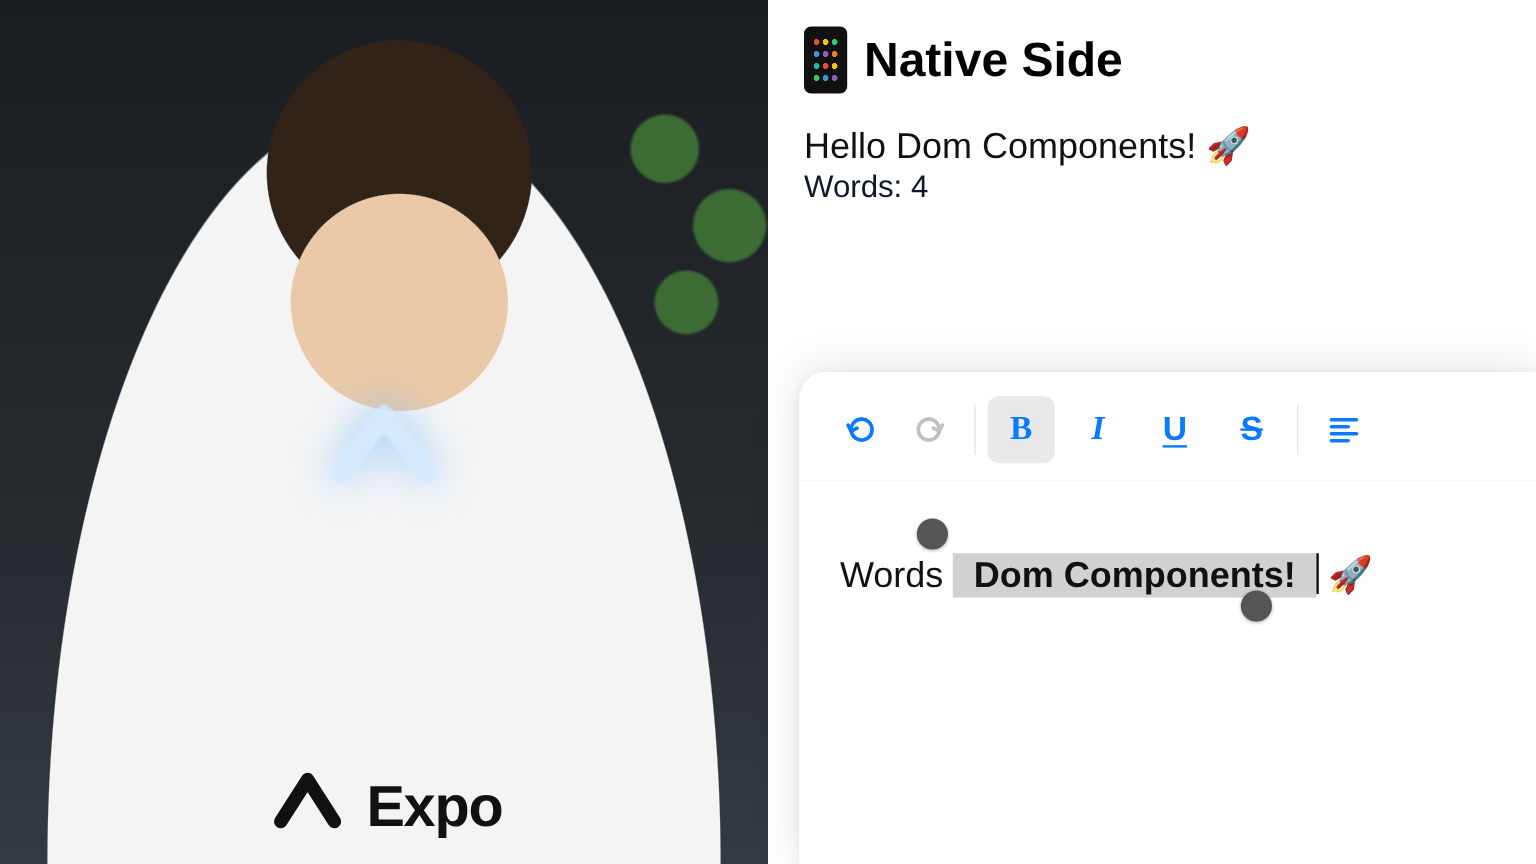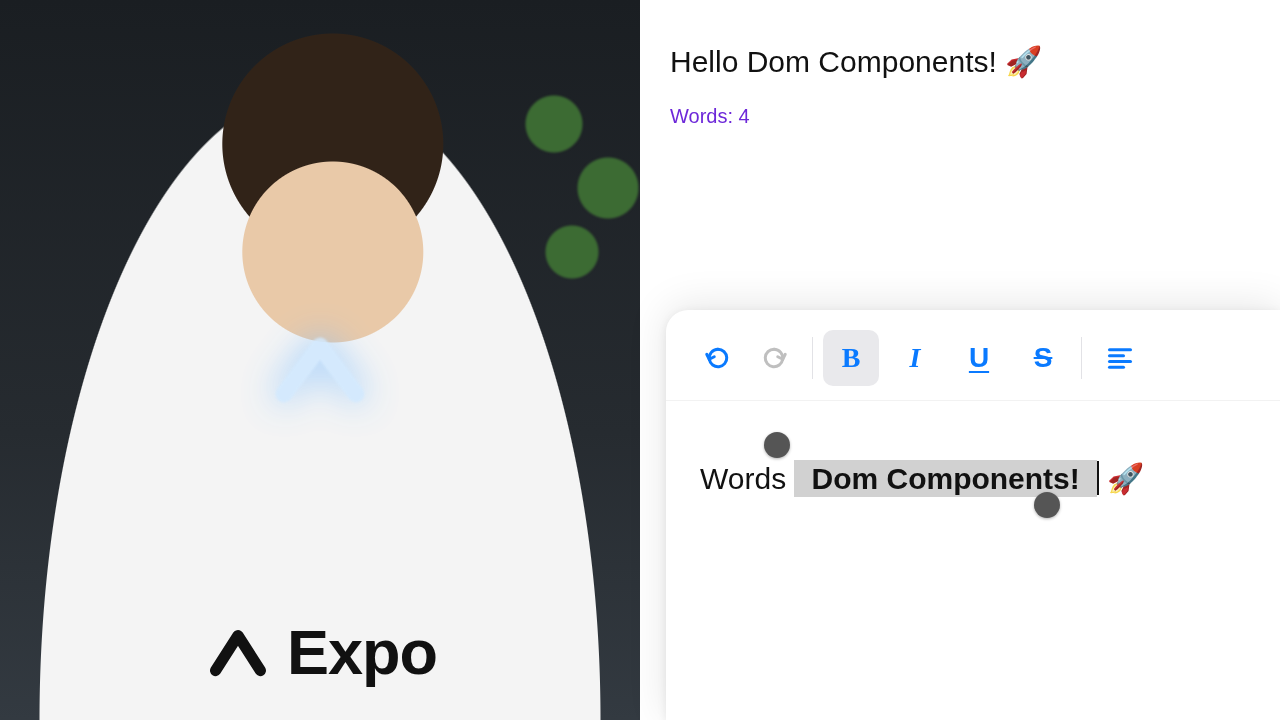--- a/index.html
+++ b/index.html
@@ -21,23 +21,23 @@
     filter: blur(1px) drop-shadow(0 0 18px #7fbfff);
   }
   .plant {
     position: absolute; right: -40px; top: 60px; width: 180px; height: 320px;
     background: radial-gradient(circle at 30% 20%, #3c6b33 0 28px, transparent 29px),
                 radial-gradient(circle at 60% 40%, #3c6b33 0 30px, transparent 31px),
                 radial-gradient(circle at 40% 60%, #3c6b33 0 26px, transparent 27px);
     filter: blur(1px);
   }
   .shirt-logo {
-    position: absolute; left: 50%; bottom: 32px; transform: translateX(-50%);
-    display: flex; align-items: flex-start; gap: 14px; color: #111;
-    font-weight: 600; font-size: 63px; letter-spacing: -1px;
+    position: absolute; left: 50%; bottom: 20px; transform: translateX(-50%);
+    display: flex; align-items: flex-end; gap: 14px; color: #111;
+    font-weight: 600; font-size: 48px; letter-spacing: -1px;
   }
   .shirt-logo svg { width: 70px; height: 70px; }
 
   
   .right {
     width: 640px; height: 720px; background: #fff; position: relative;
     padding: 18px 30px 0 30px;
   }
   .native-title {
     display: flex; align-items: center; gap: 14px; margin-top: 4px;
@@ -54,21 +54,21 @@
       radial-gradient(circle at 75% 40%, #e67e22 0 2.4px, transparent 2.5px),
       radial-gradient(circle at 25% 60%, #1abc9c 0 2.4px, transparent 2.5px),
       radial-gradient(circle at 50% 60%, #e74c3c 0 2.4px, transparent 2.5px),
       radial-gradient(circle at 75% 60%, #f1c40f 0 2.4px, transparent 2.5px),
       radial-gradient(circle at 25% 80%, #2ecc71 0 2.4px, transparent 2.5px),
       radial-gradient(circle at 50% 80%, #3498db 0 2.4px, transparent 2.5px),
       radial-gradient(circle at 75% 80%, #9b59b6 0 2.4px, transparent 2.5px),
       #111;
   }
   .body-line { font-size: 30px; color: #111; margin-top: 26px; font-weight: 400; }
-  .word-line { font-size: 20px; color: #6d28d9; margin-top: 26px; font-weight: 400; }
+  .word-line { font-size: 26px; color: #0f172a; font-weight: 400; }
 
   
   .editor {
     position: absolute; left: 26px; right: 0; top: 310px; bottom: 0;
     background: #fff; border-radius: 22px 0 0 0;
     box-shadow: 0 -4px 40px rgba(0,0,0,.10), 0 2px 10px rgba(0,0,0,.08);
     padding-top: 10px;
   }
   .toolbar {
     display: flex; align-items: center; gap: 0; padding: 10px 20px 14px 24px;
@@ -112,20 +112,24 @@
     <div class="shirt-logo">
       <svg viewBox="0 0 100 100">
         <polyline points="18,78 50,28 82,78" fill="none" stroke="#111" stroke-width="16" stroke-linecap="round" stroke-linejoin="round"></polyline>
       </svg>
       <span>Expo</span>
     </div>
   </div>
 
   <div class="right">
 
+    <div class="native-title">
+      <span class="phone-emoji"></span>
+      <span>Native Side</span>
+    </div>
 
     <div class="body-line">Hello Dom Components! 🚀</div>
 
     <div class="word-line">
       <span>Words:</span>
       <span> </span>
       <span>4</span>
     </div>
 
     <div class="editor">

